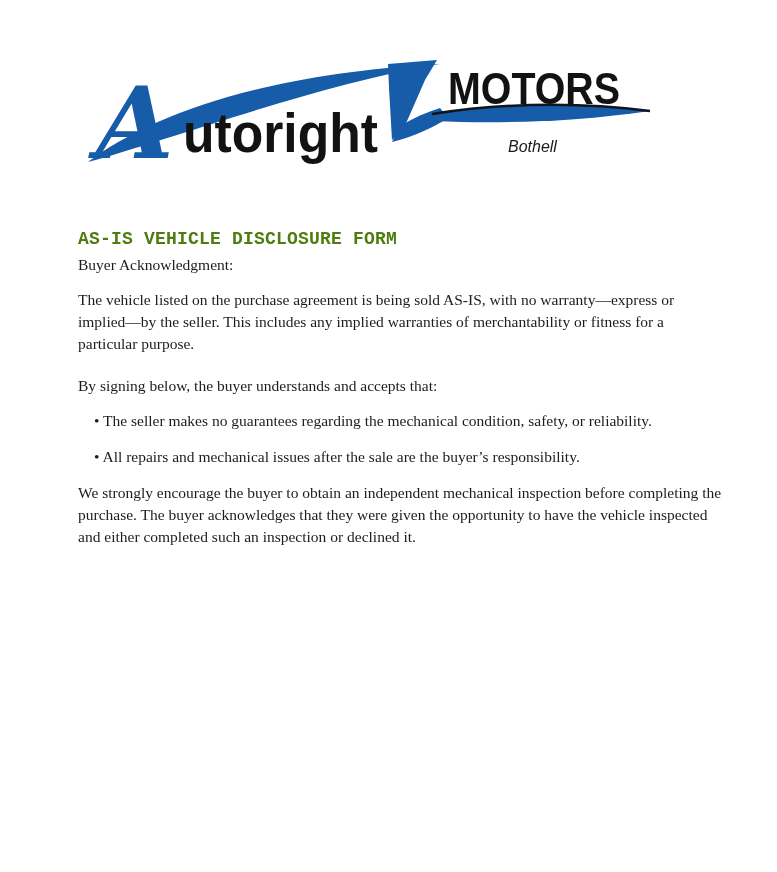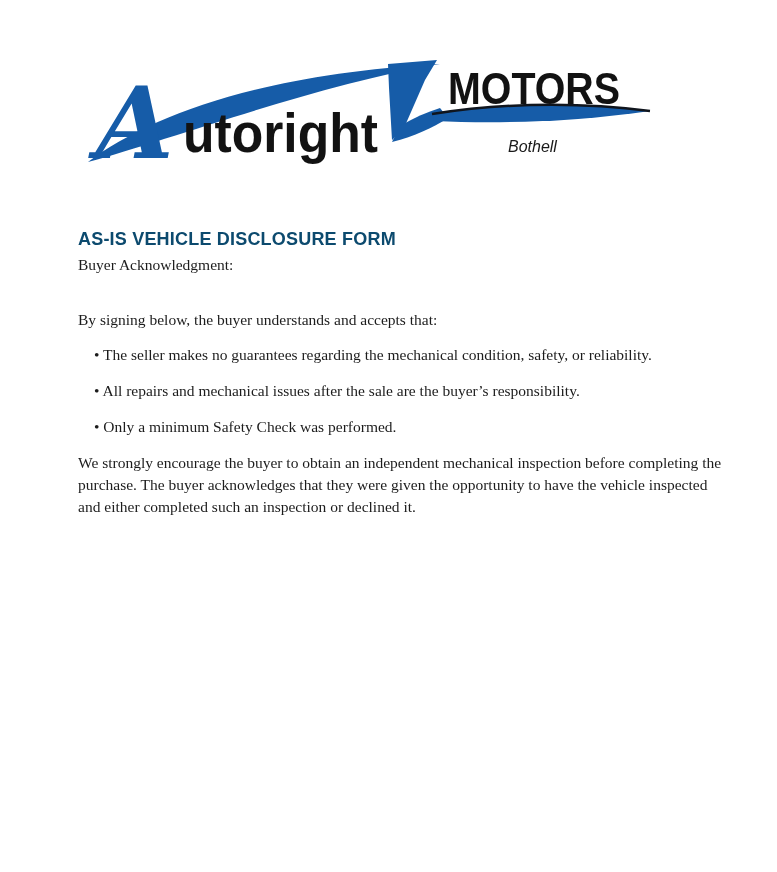--- a/index.html
+++ b/index.html
@@ -13,36 +13,36 @@
   }
   .logo {
     position:absolute; left:80px; top:40px;
     width:572px; height:128px;
   }
   .content {
     position:absolute; left:78px; top:228px;
     width:646px;
   }
   .doc-title {
-    font-family:Liberation Sans, sans-serif;
+    font-family:Liberation Mono, monospace;
     font-size:18px; line-height:22px; font-weight:bold;
-    color:#0c4a6e;
+    color:#4d7c0f;
     margin:0 0 4px 0;
     letter-spacing:0.2px;
   }
   .sec-heading {
     font-size:15.5px; line-height:22px; font-weight:normal;
     margin:0 0 13px 0;
   }
   .body-para {
     font-size:15.5px; line-height:22px;
     margin:0 0 14px 0;
   }
   .bullet { margin:0 0 14px 16px; }
-  .gap-a { margin-top:33px; }
+  .gap-a { margin-top:20px; }
   .gap-b { margin-top:55px; }
   .logo-svg-text-sans { font-family:"Liberation Sans","DejaVu Sans",sans-serif; }
   .logo-svg-text-serif { font-family:"DejaVu Serif","Liberation Serif",serif; }
 </style>
 </head>
 <body>
 
 <div class="page">
 
   <div class="logo">
@@ -66,26 +66,26 @@
       <text class="logo-svg-text-sans" x="428" y="112" font-size="16" font-style="italic" fill="#1a1a1a">Bothell</text>
     </svg>
   </div>
 
   <div class="content">
 
     <h1 class="doc-title">AS-IS VEHICLE DISCLOSURE FORM</h1>
 
     <div class="sec-heading">Buyer Acknowledgment:</div>
 
+    <p class="body-para">The vehicle listed on the purchase agreement is being sold AS-IS, with no warranty—express or implied—by the seller. This includes any implied warranties of merchantability or fitness for a particular purpose.</p>
 
     <div class="sec-heading gap-a">By signing below, the buyer understands and accepts that:</div>
 
     <p class="body-para bullet">• The seller makes no guarantees regarding the mechanical condition, safety, or reliability.</p>
     <p class="body-para bullet">• All repairs and mechanical issues after the sale are the buyer’s responsibility.</p>
-    <p class="body-para bullet">• Only a minimum Safety Check was performed.</p>
 
 
     <p class="body-para">We strongly encourage the buyer to obtain an independent mechanical inspection before completing the purchase. The buyer acknowledges that they were given the opportunity to have the vehicle inspected and either completed such an inspection or declined it.</p>
 
 
 
   </div>
 </div>
 
 </body></html>

